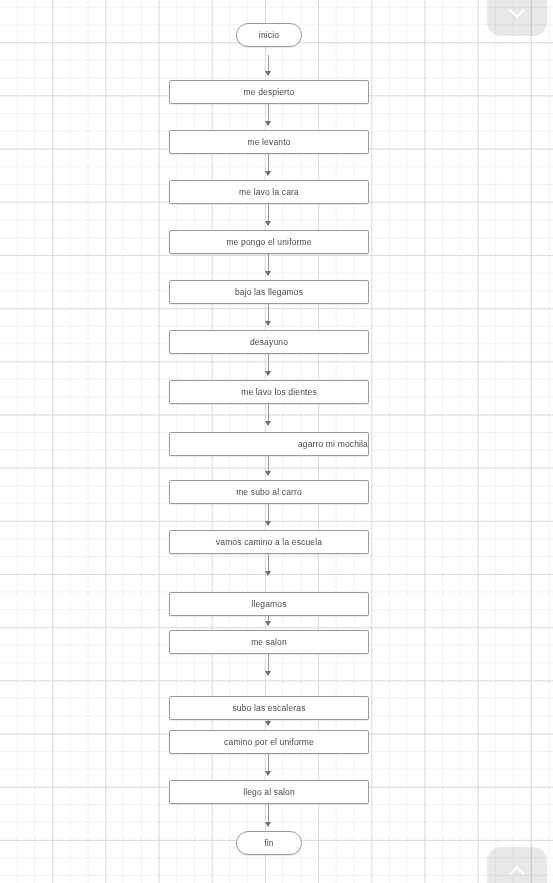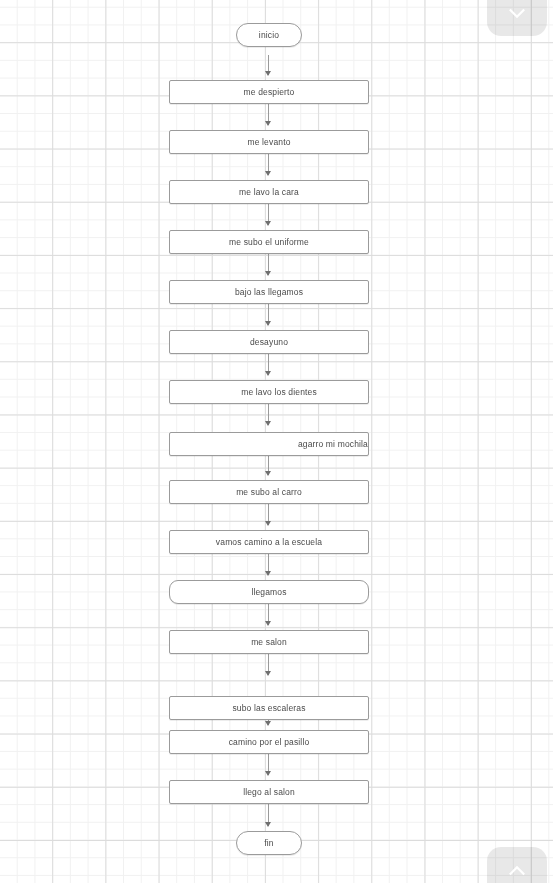--- a/index.html
+++ b/index.html
@@ -187,21 +187,21 @@
 
     <div class="node process" style="top:180px;">
       <span>me lavo la cara</span>
     </div>
 
     <div class="node process" style="top:130px;">
       <span>me levanto</span>
     </div>
 
     <div class="node process" style="top:230px;">
-      <span>me subo el uniforme</span>
+      <span>me pongo el uniforme</span>
     </div>
 
     <div class="node process" style="top:280px;">
       <span>bajo las llegamos</span>
     </div>
 
     <div class="node process" style="top:330px;">
       <span>desayuno</span>
     </div>
 
@@ -214,34 +214,34 @@
     </div>
 
     <div class="node process" style="top:480px;">
       <span>me subo al carro</span>
     </div>
 
     <div class="node process" style="top:530px;">
       <span>vamos camino a la escuela</span>
     </div>
 
-    <div class="node process" style="top:580px;border-radius:9px;">
+    <div class="node process" style="top:592px;">
       <span>llegamos</span>
     </div>
 
     <div class="node process" style="top:630px;">
       <span>me salon</span>
     </div>
 
     <div class="node process" style="top:696px;">
       <span>subo las escaleras</span>
     </div>
 
     <div class="node process" style="top:730px;">
-      <span>camino por el pasillo</span>
+      <span>camino por el uniforme</span>
     </div>
 
     <div class="node process" style="top:780px;">
       <span>llego al salon</span>
     </div>
 
     <div class="node terminal" style="top:831px;">
       <span>fin</span>
     </div>
 

